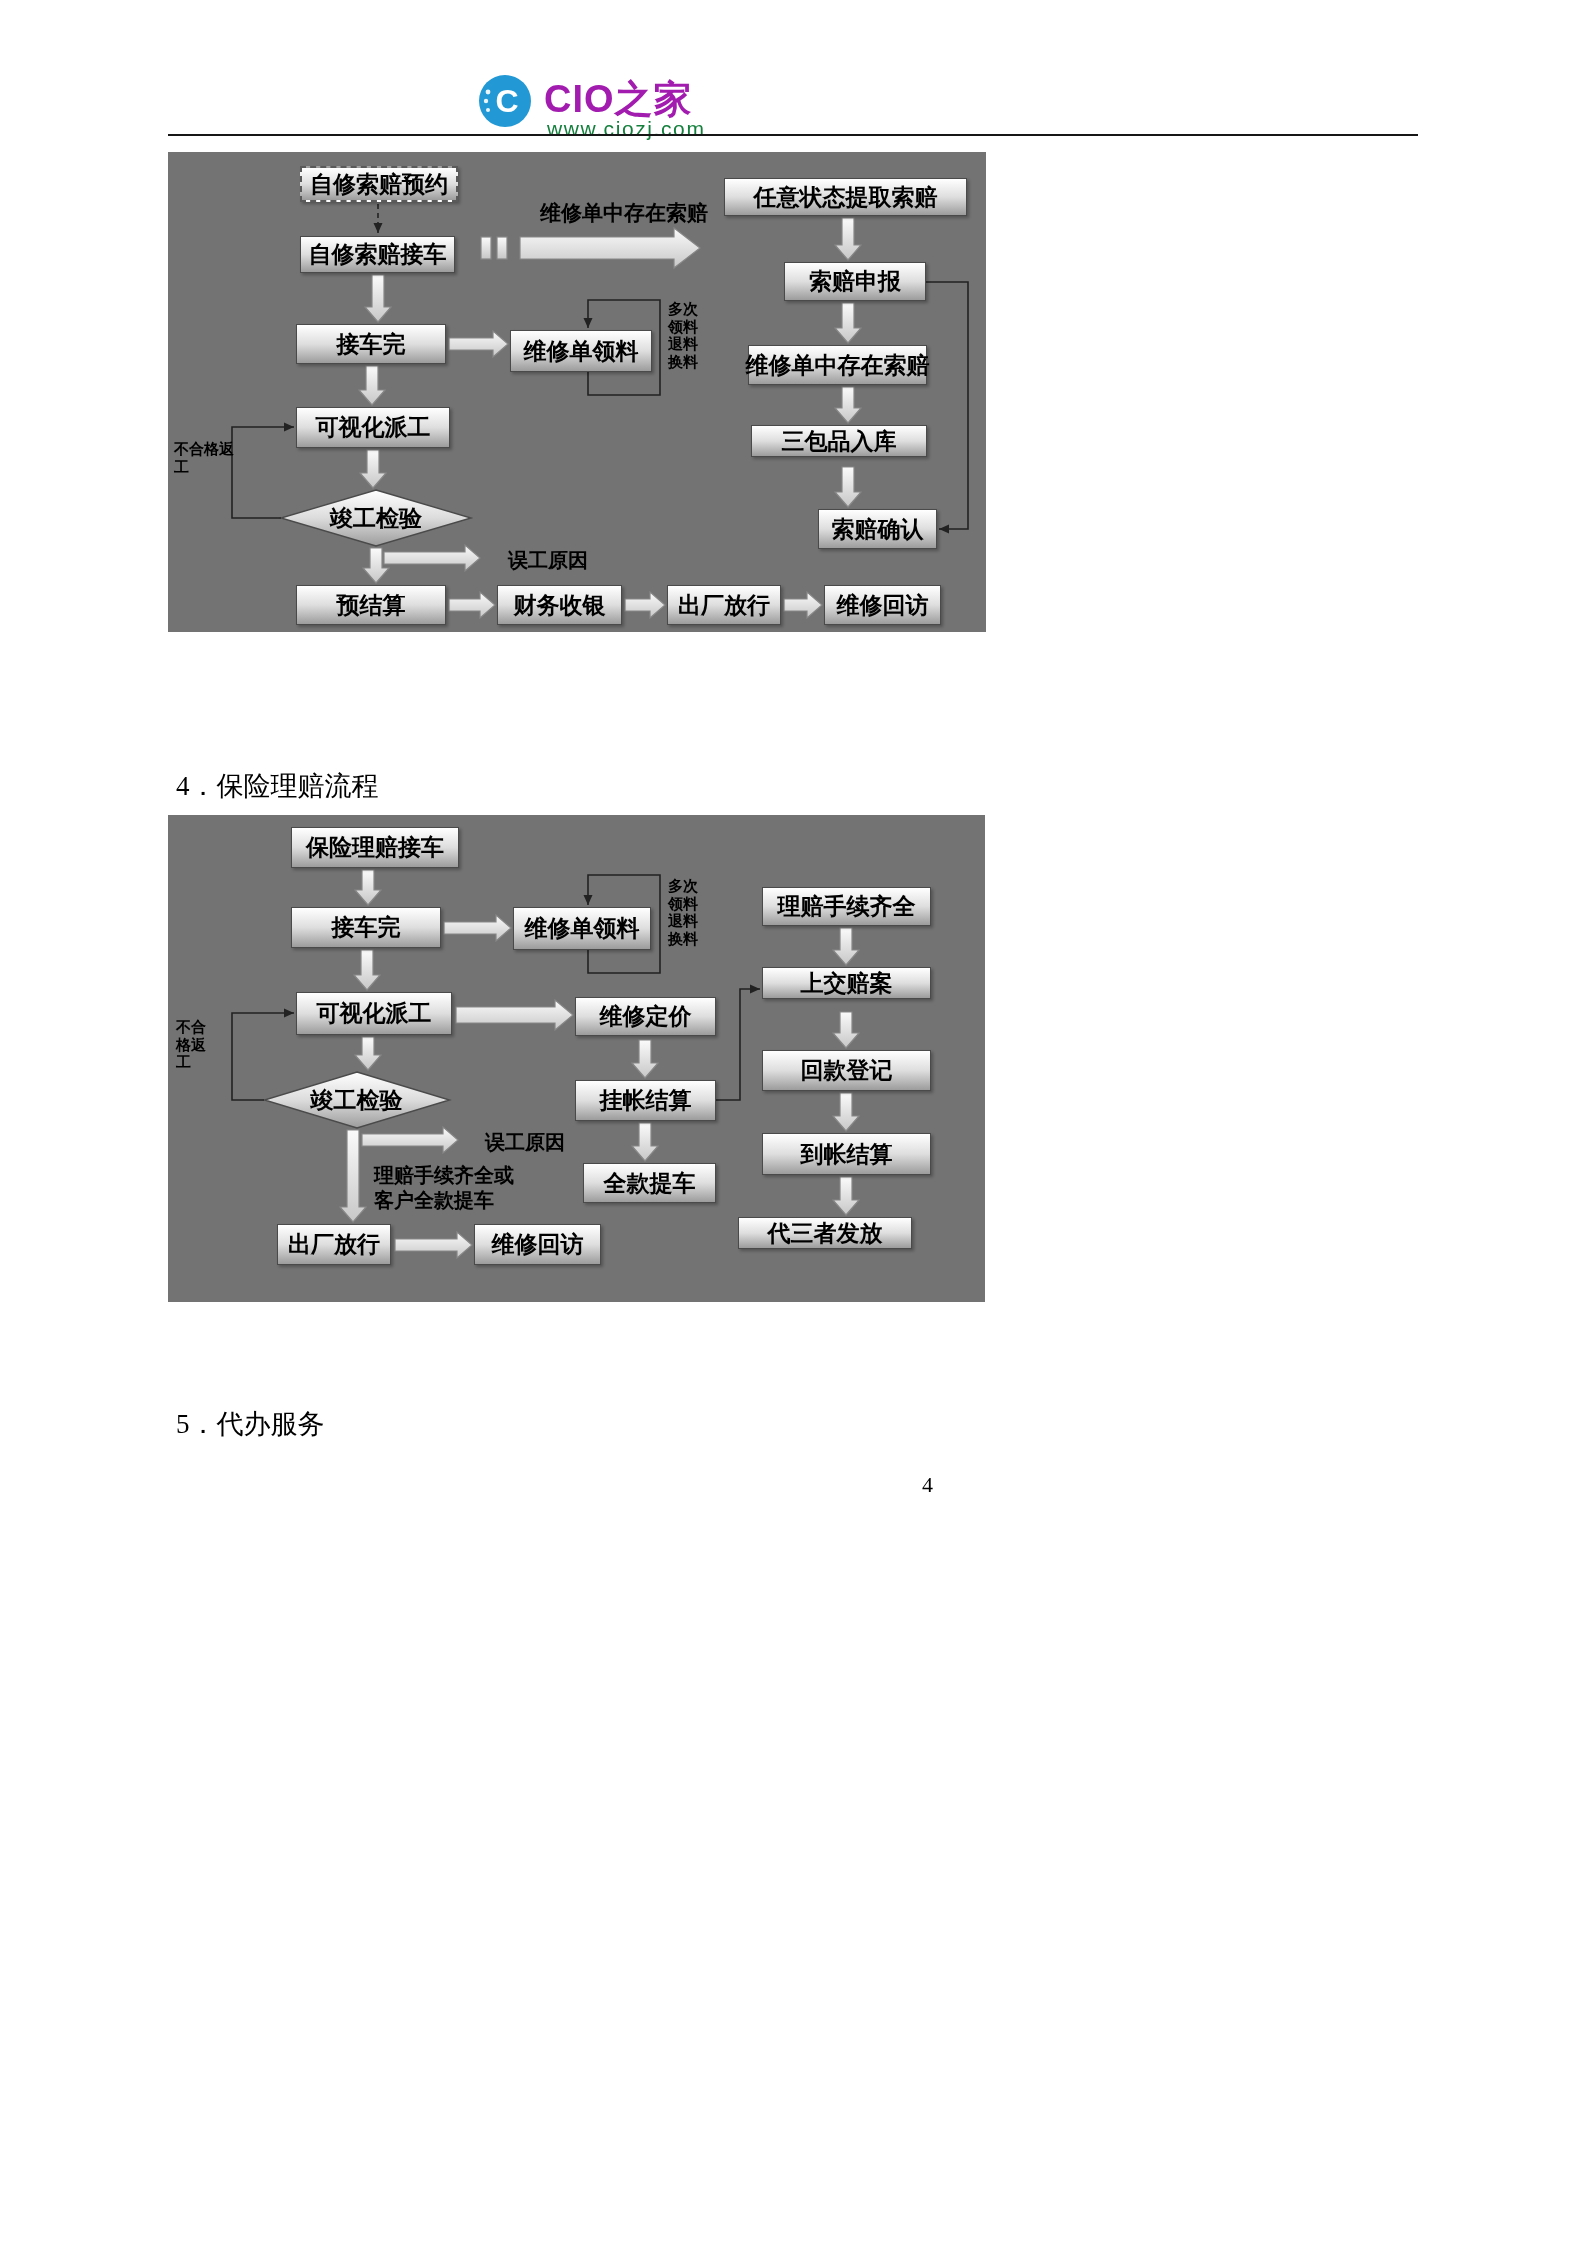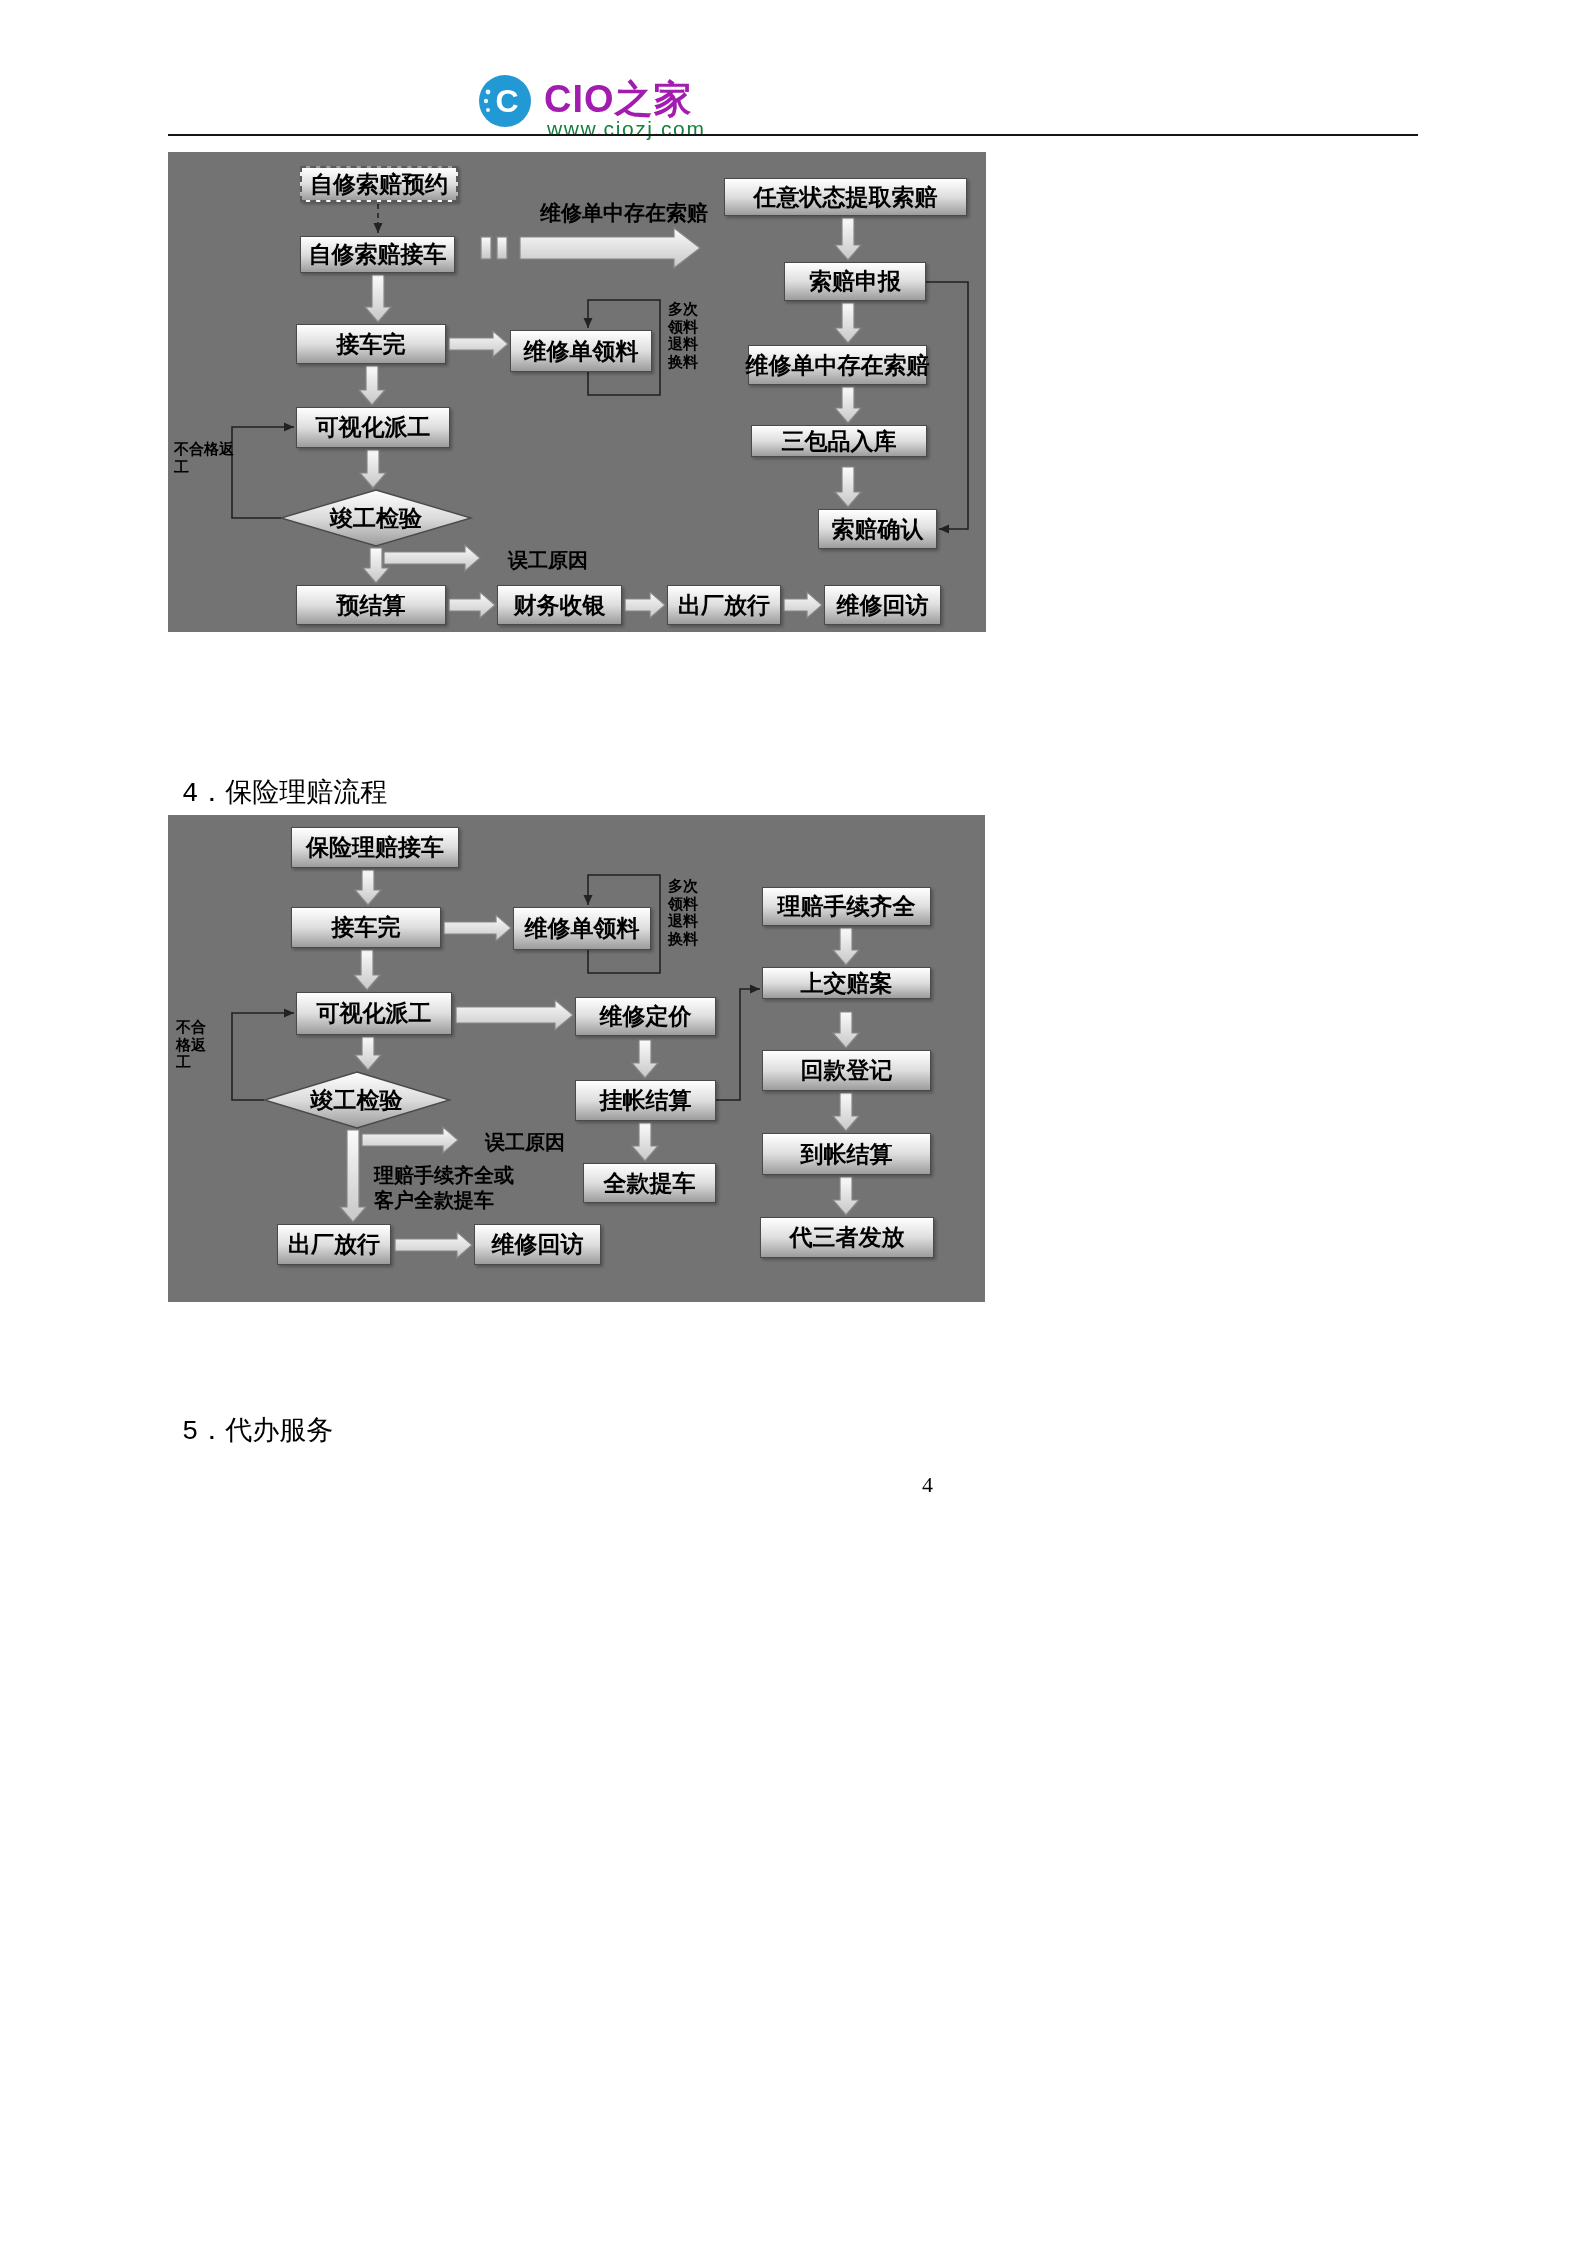--- a/index.html
+++ b/index.html
@@ -12,21 +12,21 @@
   .panel{position:absolute;background:#737373}
   .layer{position:absolute;left:0;top:0}
   .node{position:absolute;display:flex;align-items:center;justify-content:center;text-align:center;
         background:linear-gradient(to bottom,#ffffff 0%,#dedede 50%,#9c9c9c 100%);
         border:1px solid #4a4a4a;box-shadow:2px 2px 3px rgba(0,0,0,.28);
         font-weight:bold;font-size:23px;color:#000;line-height:1;white-space:nowrap}
   .node.dashed{border:2px dashed #5a5a5a}
   .node.ghost{background:none;border:none;box-shadow:none}
   .flabel{position:absolute;font-weight:bold;font-size:20px;color:#000;white-space:pre-line;line-height:1.25}
   .flabel.small{font-size:15px;line-height:1.18}
-  .sec{position:absolute;margin:16px;font-family:Liberation Mono, monospace;font-weight:400;font-size:27px;color:#000}
+  .sec{position:absolute;margin:10px;font-family:Liberation Serif, serif;font-weight:400;font-size:27px;color:#000}
   .pagenum{position:absolute;font-family:"Liberation Serif",serif;font-size:22px;color:#000}
 </style>
 </head>
 <body>
 
 <svg width="0" height="0" style="position:absolute">
   <defs>
     <linearGradient id="nodeGrad" x1="0" y1="0" x2="0" y2="1">
       <stop offset="0" stop-color="#ffffff"></stop>
         <stop offset="0.5" stop-color="#dcdcdc"></stop>
@@ -143,21 +143,21 @@
     <div class="node" style="left:407px;top:182px;width:141px;height:39px">维修定价</div>
     <div class="node ghost" style="left:96px;top:257px;width:185px;height:56px">竣工检验</div>
     <div class="node" style="left:407px;top:265px;width:141px;height:41px">挂帐结算</div>
     <div class="node" style="left:415px;top:348px;width:133px;height:40px">全款提车</div>
     <div class="node" style="left:109px;top:409px;width:114px;height:41px">出厂放行</div>
     <div class="node" style="left:306px;top:409px;width:127px;height:41px">维修回访</div>
     <div class="node" style="left:594px;top:72px;width:169px;height:39px">理赔手续齐全</div>
     <div class="node" style="left:594px;top:152px;width:169px;height:32px">上交赔案</div>
     <div class="node" style="left:594px;top:235px;width:169px;height:41px">回款登记</div>
     <div class="node" style="left:594px;top:318px;width:169px;height:42px">到帐结算</div>
-    <div class="node" style="left:592px;top:402px;width:174px;height:41px">代三者发放</div>
+    <div class="node" style="left:570px;top:402px;width:174px;height:32px">代三者发放</div>
 
     <div class="flabel small" style="left:500px;top:62px">多次
 领料
 退料
 换料</div>
     <div class="flabel small" style="left:8px;top:203px">不合
 格返
 工</div>
     <div class="flabel" style="left:317px;top:315px">误工原因</div>
     <div class="flabel" style="left:206px;top:348px">理赔手续齐全或

